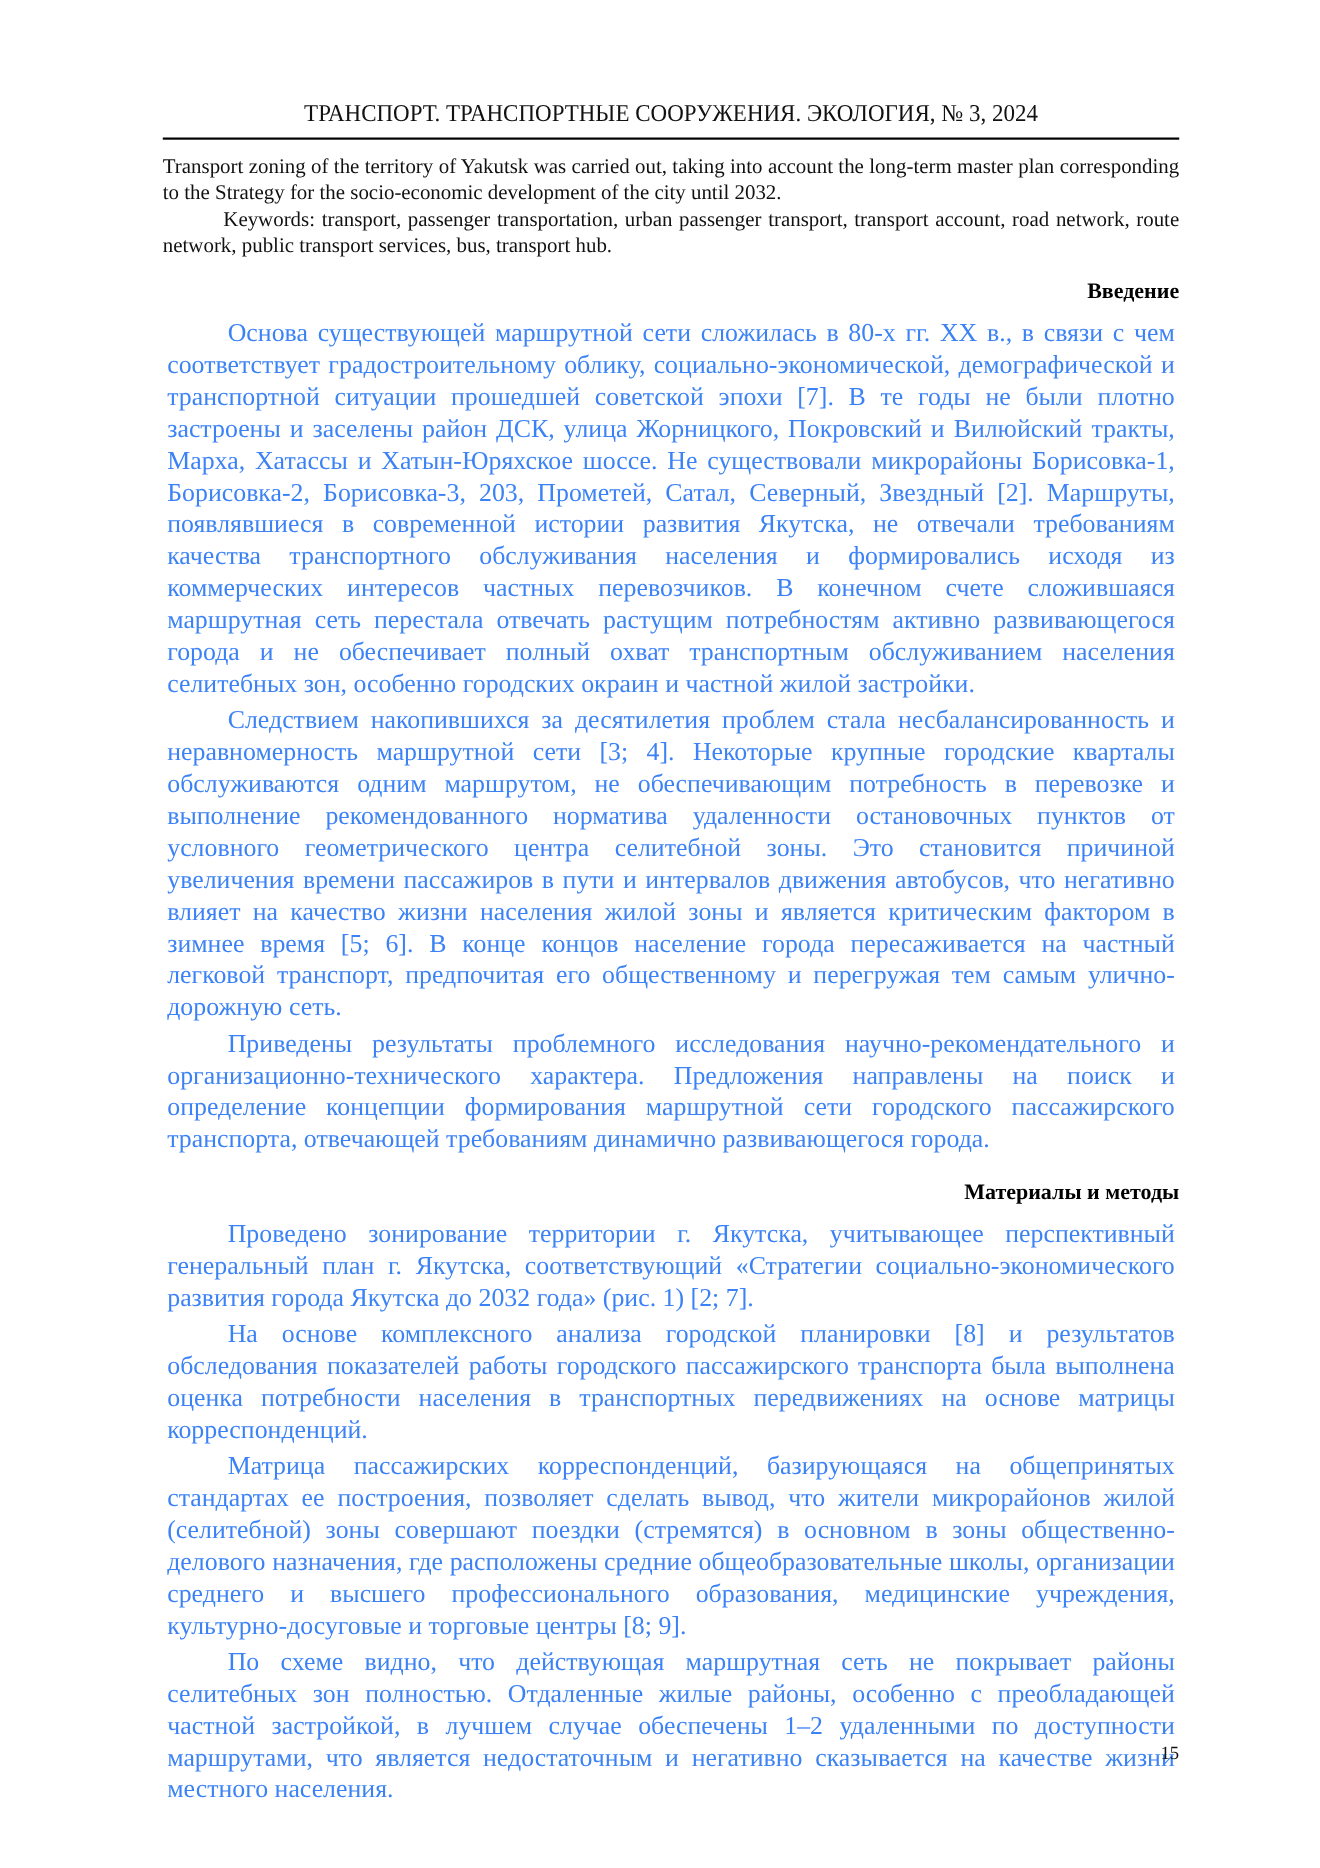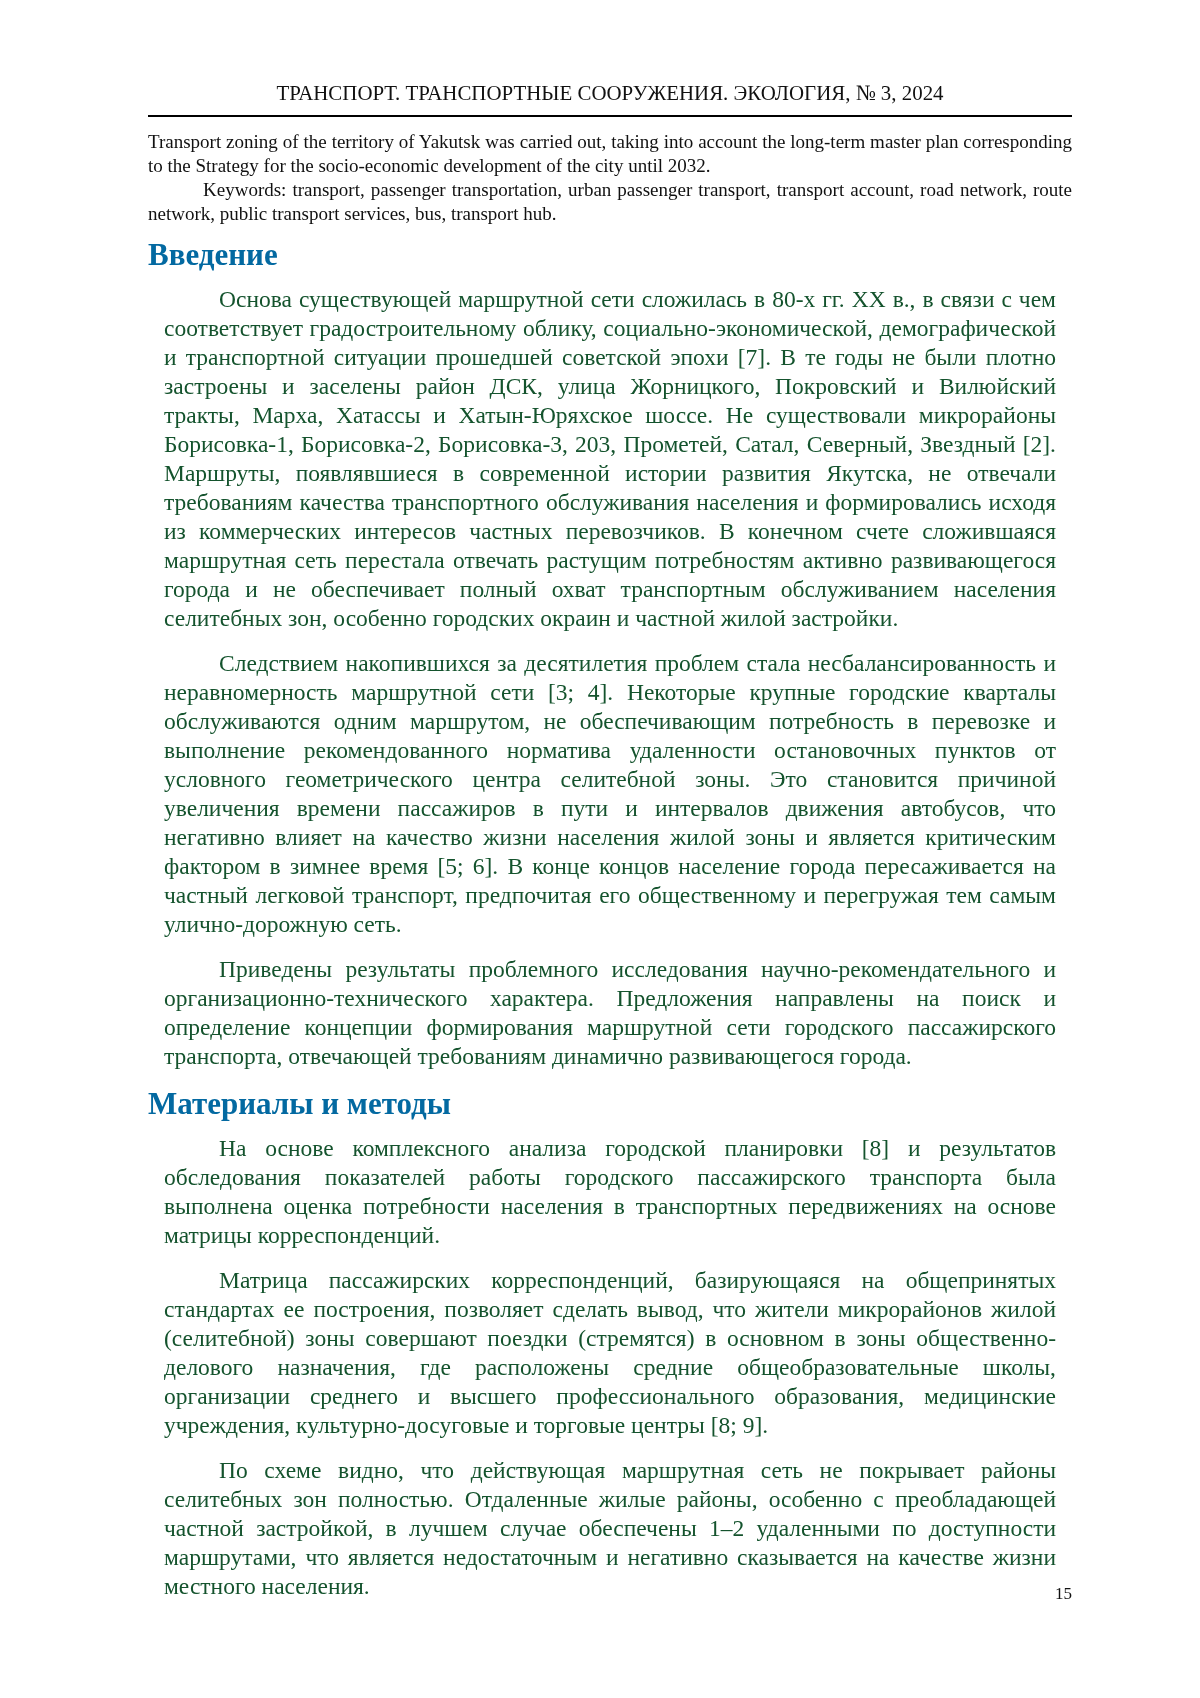--- a/index.html
+++ b/index.html
@@ -8,21 +8,21 @@
     height: 1698px;
     background: #ffffff;
     color: #000000;
     font-family: "Liberation Serif", "DejaVu Serif", serif;
     position: relative;
     overflow: hidden;
   }
   .page-column {
     position: absolute;
     left: 148px;
-    top: 0;
+    top: 10px;
     width: 924px;
   }
   .running-head {
     margin-top: 80px;
     text-align: center;
     font-size: 22px;
     line-height: 26px;
     white-space: nowrap;
     transform: scaleX(0.95);
     transform-origin: center;
@@ -38,35 +38,35 @@
     margin-top: 13px;
     font-size: 19px;
     line-height: 24px;
     text-align: justify;
     color: #111111;
   }
   .abstract-block p { margin: 0; }
   .abstract-block p.kw-line { text-indent: 55px; }
   .abstract-block b { font-weight: normal; }
   h2.section-heading {
-    font-size: 31px;
+    font-size: 20px;
     line-height: 28px;
     font-weight: bold;
-    text-align: left;
+    text-align: right;
     margin: 15px 0 10px 0;
-    color: #0369a1;
+    color: #000000;
   }
   h2.section-heading.materials { margin-top: 19px; }
   p.body-par {
-    margin: 16px;
+    margin: 4px;
     font-size: 23.5px;
     line-height: 29px;
     text-align: justify;
     text-indent: 55px;
-    color: #14532d;
+    color: #3b82f6;
     hyphens: auto;
     -webkit-hyphens: auto;
   }
   .page-number {
     position: absolute;
     top: 1584px;
     right: 128px;
     font-size: 17px;
     color: #111111;
   }
@@ -86,19 +86,20 @@
   </div>
 
   <h2 class="section-heading">Введение</h2>
 
   <p class="body-par" lang="ru">Основа существующей маршрутной сети сложилась в 80-х гг. XX в., в связи с чем соответствует градостроительному облику, социально-экономической, демографической и транспортной ситуации прошедшей советской эпохи [7]. В те годы не были плотно застроены и заселены район ДСК, улица Жорницкого, Покровский и Вилюйский тракты, Марха, Хатассы и Хатын-Юряхское шоссе. Не существовали микрорайоны Борисовка-1, Борисовка-2, Борисовка-3, 203, Прометей, Сатал, Северный, Звездный [2]. Маршруты, появлявшиеся в современной истории развития Якутска, не отвечали требованиям качества транспортного обслуживания населения и формировались исходя из коммерческих интересов частных перевозчиков. В конечном счете сложившаяся маршрутная сеть перестала отвечать растущим потребностям активно развивающегося города и не обеспечивает полный охват транспортным обслуживанием населения селитебных зон, особенно городских окраин и частной жилой застройки.</p>
   <p class="body-par" lang="ru">Следствием накопившихся за десятилетия проблем стала несбалансированность и неравномерность маршрутной сети [3; 4]. Некоторые крупные городские кварталы обслуживаются одним маршрутом, не обеспечивающим потребность в перевозке и выполнение рекомендованного норматива удаленности остановочных пунктов от условного геометрического центра селитебной зоны. Это становится причиной увеличения времени пассажиров в пути и интервалов движения автобусов, что негативно влияет на качество жизни населения жилой зоны и является критическим фактором в зимнее время [5; 6]. В конце концов население города пересаживается на частный легковой транспорт, предпочитая его общественному и перегружая тем самым улично-дорожную сеть.</p>
   <p class="body-par" lang="ru">Приведены результаты проблемного исследования научно-рекомендательного и организационно-технического характера. Предложения направлены на поиск и определение концепции формирования маршрутной сети городского пассажирского транспорта, отвечающей требованиям динамично развивающегося города.</p>
 
   <h2 class="section-heading materials">Материалы и методы</h2>
 
+  <p class="body-par" lang="ru">Проведено зонирование территории г. Якутска, учитывающее перспективный генеральный план г. Якутска, соответствующий «Стратегии социально-экономического развития города Якутска до 2032 года» (рис. 1) [2; 7].</p>
   <p class="body-par" lang="ru">На основе комплексного анализа городской планировки [8] и результатов обследования показателей работы городского пассажирского транспорта была выполнена оценка потребности населения в транспортных передвижениях на основе матрицы корреспонденций.</p>
   <p class="body-par" lang="ru">Матрица пассажирских корреспонденций, базирующаяся на общепринятых стандартах ее построения, позволяет сделать вывод, что жители микрорайонов жилой (селитебной) зоны совершают поездки (стремятся) в основном в зоны общественно-делового назначения, где расположены средние общеобразовательные школы, организации среднего и высшего профессионального образования, медицинские учреждения, культурно-досуговые и торговые центры [8; 9].</p>
   <p class="body-par" lang="ru">По схеме видно, что действующая маршрутная сеть не покрывает районы селитебных зон полностью. Отдаленные жилые районы, особенно с преобладающей частной застройкой, в лучшем случае обеспечены 1–2 удаленными по доступности маршрутами, что является недостаточным и негативно сказывается на качестве жизни местного населения.</p>
 
 </div>
 
 <div class="page-number">15</div>
 
 </body></html>

